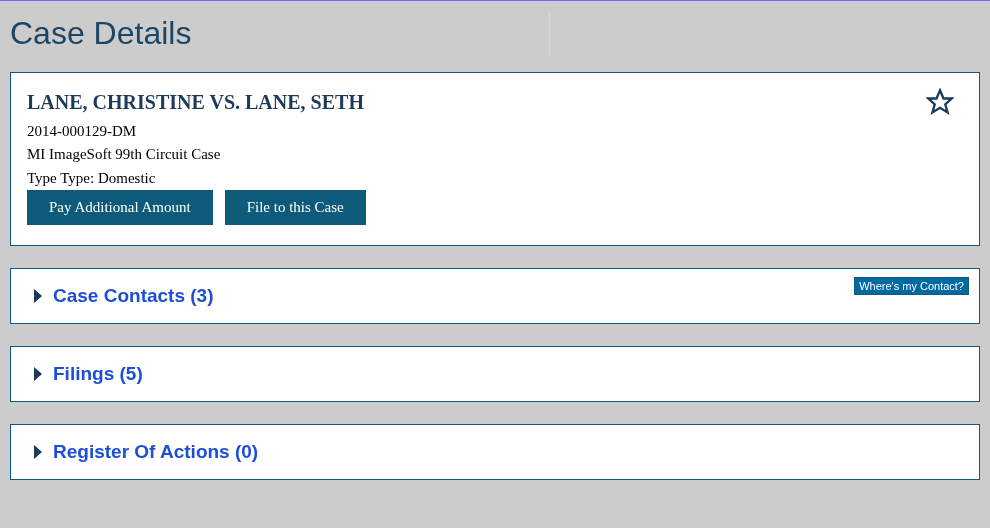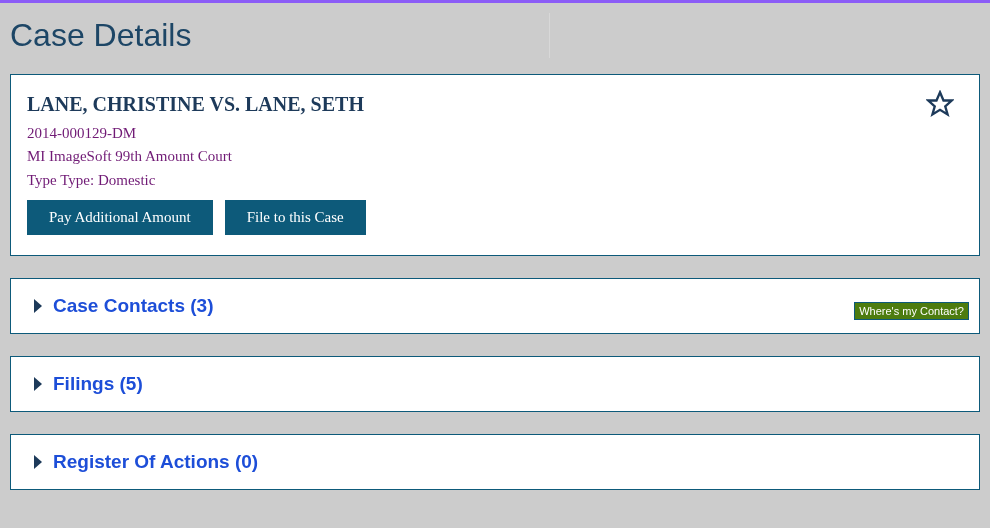--- a/index.html
+++ b/index.html
@@ -9,21 +9,21 @@
     }
     body {
       font-family: "Segoe UI", Arial, sans-serif;
       background-color: #cccccc;
       width: 990px;
       height: 528px;
       overflow: hidden;
     }
     .container {
       padding: 0 10px;
-      border-top: 3px solid #8b5cf6;
+      border-top: 1px solid #8b5cf6;
     }
     .page-title {
       font-size: 32px;
       font-weight: 400;
       color: #1d4666;
       padding: 14px 0 20px 0;
       position: relative;
     }
     .title-divider {
       position: absolute;
@@ -42,23 +42,23 @@
       font-family: Liberation Serif, serif;
     }
     .case-title {
       font-size: 20px;
       font-weight: 700;
       color: #1d3a5a;
       margin-bottom: 6px;
     }
     .case-meta {
       font-size: 15px;
-      color: #701a75;
+      color: #000000;
       line-height: 1.55;
-      margin-bottom: 8px;
+      margin-bottom: 0;
     }
     .button-row {
       display: flex;
       gap: 12px;
     }
     .btn {
       background-color: #0d5a7a;
       color: #ffffff;
       border: none;
       padding: 9px 22px;
@@ -106,23 +106,23 @@
       height: 16px;
       fill: #1d3a5a;
     }
     .section-title {
       font-size: 19px;
       font-weight: 700;
       color: #1d4ed8;
     }
     .contact-link {
       position: absolute;
-      top: 23px;
+      top: 8px;
       right: 10px;
-      background-color: #4d7c0f;
+      background-color: #0369a1;
       color: #ffffff;
       font-size: 11px;
       padding: 2px 4px;
       border: 1px solid #0d5a7a;
       cursor: pointer;
     }
   </style>
 </head>
 <body>
 
@@ -134,21 +134,21 @@
 
   <div class="main-card">
     <div class="star-icon">
       <svg viewBox="0 0 24 24">
         <polygon points="12,2 15,9 22,9 16.5,14 18.5,21 12,17 5.5,21 7.5,14 2,9 9,9"></polygon>
       </svg>
     </div>
     <div class="case-title">LANE, CHRISTINE VS. LANE, SETH</div>
     <div class="case-meta">
       <div>2014-000129-DM</div>
-      <div>MI ImageSoft 99th Amount Court</div>
+      <div>MI ImageSoft 99th Circuit Case</div>
       <div>Type Type: Domestic</div>
     </div>
     <div class="button-row">
       <button class="btn">Pay Additional Amount</button>
       <button class="btn">File to this Case</button>
     </div>
   </div>
 
   <div class="section-card">
     <div class="contact-link">Where's my Contact?</div>

